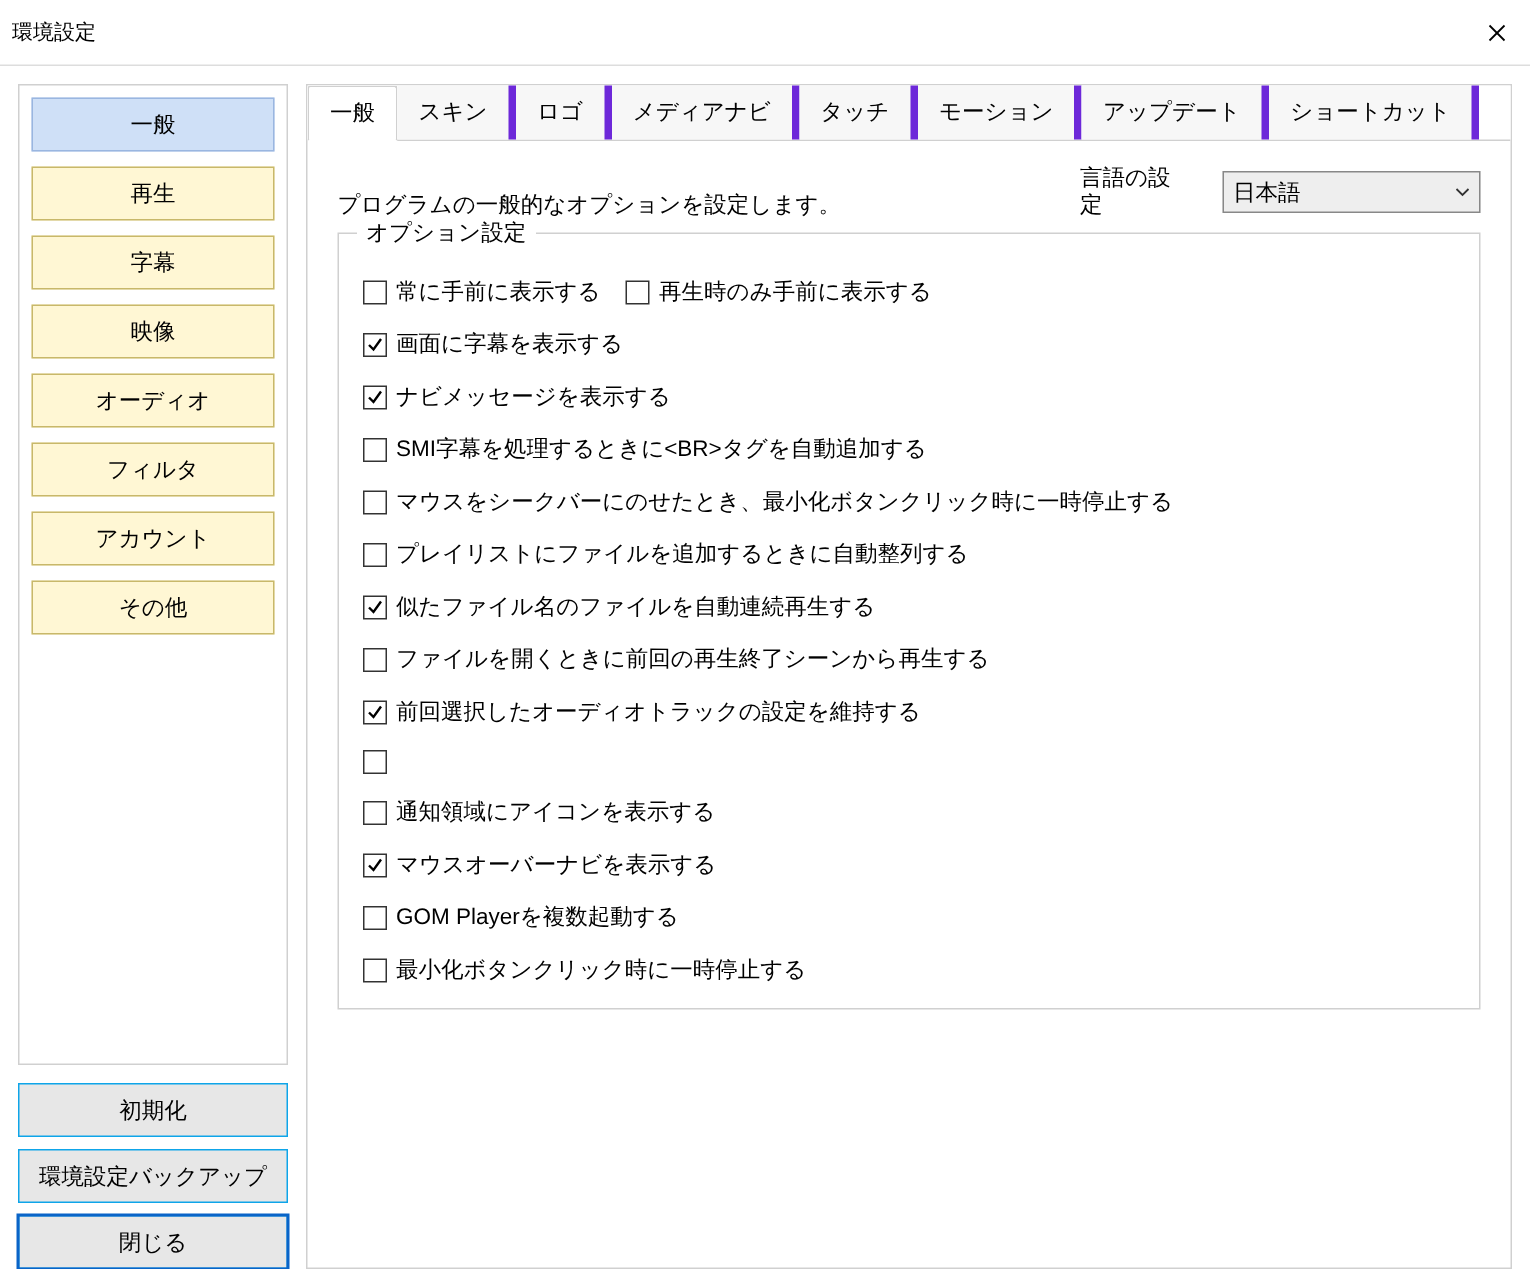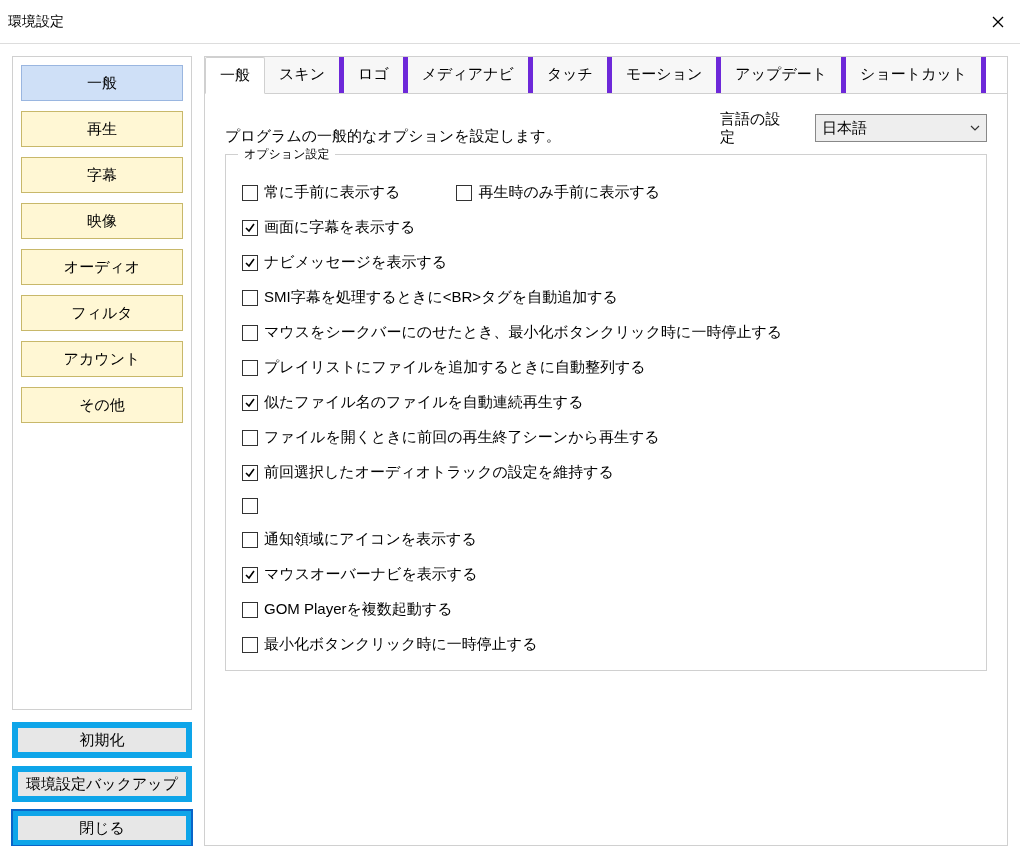--- a/index.html
+++ b/index.html
@@ -10,41 +10,41 @@
 .titlebar-close { width: 44px; height: 32px; display: flex; align-items: center; justify-content: center; cursor: pointer; }
 .titlebar-close svg { width: 12px; height: 12px; }
 
 .body { display: flex; padding: 12px; gap: 12px; height: calc(846px - 32px); }
 
 .sidebar { width: 180px; display: flex; flex-direction: column; }
 .sidebar-top { border: 1px solid #d0d0d0; padding: 8px; display: flex; flex-direction: column; gap: 10px; flex: 1; }
 .sidebar-item { height: 36px; border: 1px solid #c8b86a; background: #fff7d4; display: flex; align-items: center; justify-content: center; font-size: 15px; cursor: pointer; }
 .sidebar-item.active { background: #cfe0f7; border: 1px solid #9ab6e0; }
 .sidebar-bottom { margin-top: 12px; display: flex; flex-direction: column; gap: 8px; }
-.sidebar-btn { height: 36px; border: 6px solid #0ea5e9; background: #e7e7e7; display: flex; align-items: center; justify-content: center; font-size: 15px; cursor: pointer; }
+.sidebar-btn { height: 36px; border: 1px solid #0ea5e9; background: #e7e7e7; display: flex; align-items: center; justify-content: center; font-size: 15px; cursor: pointer; }
 .sidebar-btn.focused { outline: 2px solid #0a64c8; outline-offset: -1px; }
 
 .main { flex: 1; border: 1px solid #d0d0d0; display: flex; flex-direction: column; }
 .tabs { display: flex; border-bottom: 1px solid #d0d0d0; background: #fff; }
 .tab { padding: 8px 14px; font-size: 15px; cursor: pointer; border-right: 5px solid #6d28d9; background: #f7f7f7; }
 .tab.active { background: #fff; border: 1px solid #d0d0d0; border-bottom: 1px solid #fff; margin-bottom: -1px; border-top-left-radius: 2px; border-top-right-radius: 2px; }
 .tab:first-child.active { border-left: 1px solid #d0d0d0; }
 
 .content { padding: 16px 20px; flex: 1; }
 .desc-row { display: flex; align-items: flex-end; justify-content: space-between; }
 .desc-text { font-size: 15px; }
 .lang-row { display: flex; align-items: center; gap: 25px; }
 .lang-label { font-size: 15px; line-height: 1.2; max-width: 70px; }
 .lang-select { width: 172px; height: 28px; border: 1px solid #888; background: #eee; font-size: 15px; padding: 0 6px; position: relative; display: flex; align-items: center; justify-content: space-between; cursor: pointer; }
 .lang-select .chevron { width: 10px; height: 10px; }
 
 .fieldset { border: 1px solid #d0d0d0; padding: 12px 16px 16px 16px; }
-.fieldset-legend { font-size: 12px; padding: 0 6px; margin-left: -4px; }
+.fieldset-legend { font-size: 15px; padding: 0 6px; margin-left: -4px; }
 .check-grid { display: flex; flex-direction: column; gap: 16px; margin-top: 8px; }
-.check-row-2 { display: flex; gap: 56px; }
+.check-row-2 { display: flex; gap: 17px; }
 .check { display: flex; align-items: center; gap: 6px; font-size: 15px; cursor: pointer; }
 .chkbox { width: 16px; height: 16px; border: 1px solid #333; display: inline-flex; align-items: center; justify-content: center; background: #fff; flex-shrink: 0; }
 .chkbox.checked svg { display: block; }
 .chkbox svg { display: none; width: 12px; height: 12px; }
 </style>
 </head>
 <body>
 
 <div class="titlebar">
   <span class="titlebar-title">環境設定</span>

